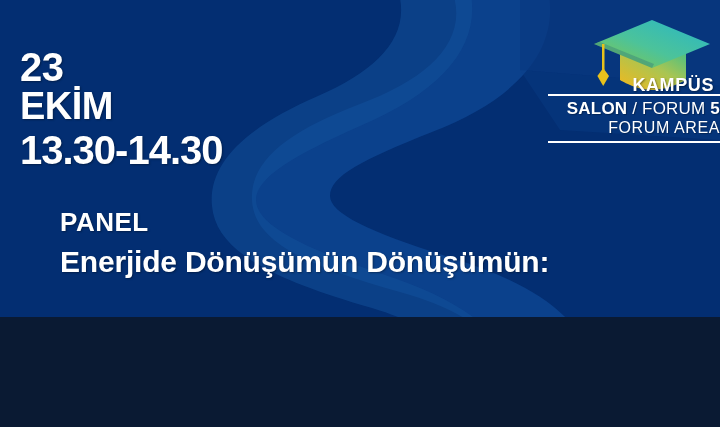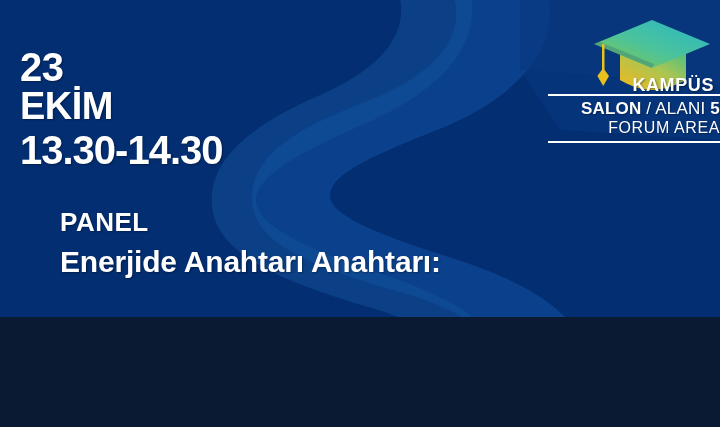--- a/index.html
+++ b/index.html
@@ -164,21 +164,21 @@
   </svg>
 
   <div class="date-block">
     <div class="date-day">23</div>
     <div class="date-month">EKİM</div>
     <div class="date-time">13.30-14.30</div>
   </div>
 
   <div class="headline-block">
     <div class="kicker">PANEL</div>
-    <div class="title-line">Enerjide Anahtarı Anahtarı:</div>
+    <div class="title-line">Enerjide Dönüşümün Dönüşümün:</div>
   </div>
 
   <div class="logo-lockup">
 
     <div class="cap-wrap">
       <svg class="cap-svg" width="122" height="74" viewBox="0 0 122 74">
 
         <path d="M30,30 L30,62 C30,62 46,72 62,72 C78,72 96,62 96,62 L96,30 Z" fill="url(#capBase)"></path>
 
         <path d="M46,30 L62,44 L78,30 Z" fill="#032e72"></path>
@@ -190,21 +190,21 @@
         <rect x="12" y="26" width="2.5" height="26" fill="#e8c11c"></rect>
 
         <path d="M13.2,50 L19,58 L13.2,68 L7.4,58 Z" fill="#e8c11c"></path>
       </svg>
       <div class="kampus-word">KAMPÜS</div>
     </div>
 
     <div class="rule"></div>
 
     <div class="lockup-line">
-      <span class="b">SALON</span><span class="l"> / </span><span class="l">ALANI</span><span class="b"> 5</span>
+      <span class="b">SALON</span><span class="l"> / </span><span class="l">FORUM</span><span class="b"> 5</span>
     </div>
 
     <div class="lockup-line area">FORUM AREA</div>
 
     <div class="rule bottom"></div>
   </div>
 
 </div>
 
 </body></html>

